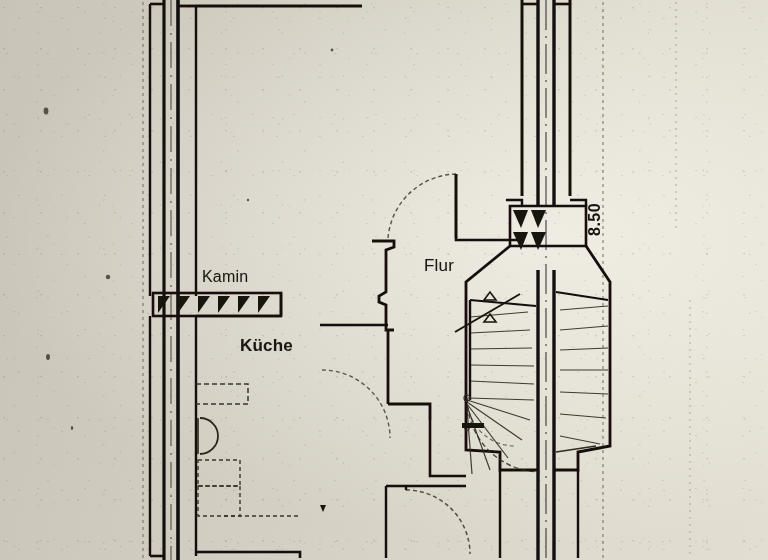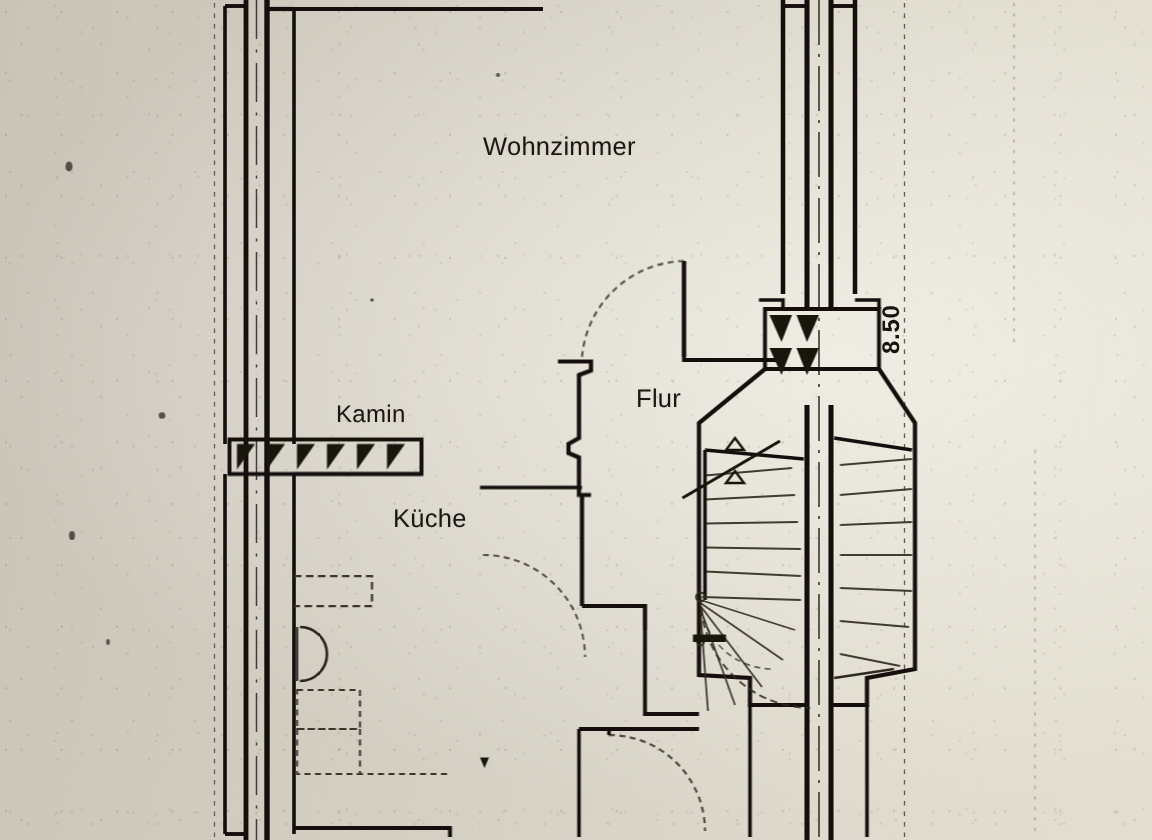--- a/index.html
+++ b/index.html
@@ -244,23 +244,22 @@
         <ellipse cx="108" cy="277" rx="2.2" ry="2.2"></ellipse>
         <ellipse cx="48" cy="357" rx="2" ry="3"></ellipse>
         <ellipse cx="332" cy="50" rx="1.4" ry="1.4"></ellipse>
         <ellipse cx="248" cy="200" rx="1.2" ry="1.2"></ellipse>
         <ellipse cx="72" cy="428" rx="1.2" ry="2"></ellipse>
       </g>
 
     </g>
   </svg>
 
-  <div class="room-label" style="left:322px;top:88px;">Wohnzimmer</div>
-
-  <div class="room-label" style="left:262px;top:336px;">Küche</div>
+
+  <div class="room-label" style="left:240px;top:336px;font-weight:bold;">Küche</div>
 
   <div class="room-label" style="left:424px;top:256px;">Flur</div>
 
-  <div class="room-label" style="left:202px;top:268px;font-size:16px;margin-left:22px;">Kamin</div>
+  <div class="room-label" style="left:202px;top:268px;font-size:16px;">Kamin</div>
 
   <div id="dim-right">8.50</div>
 
 </div>
 
 </body></html>

